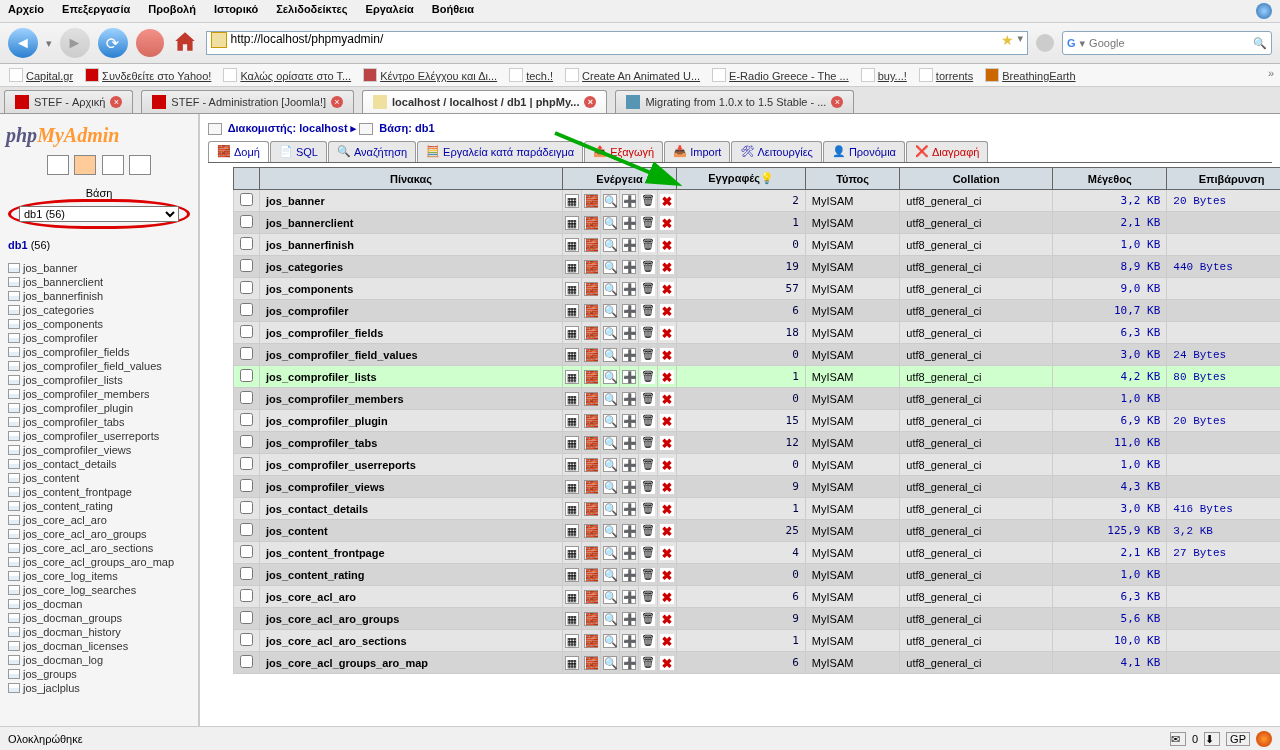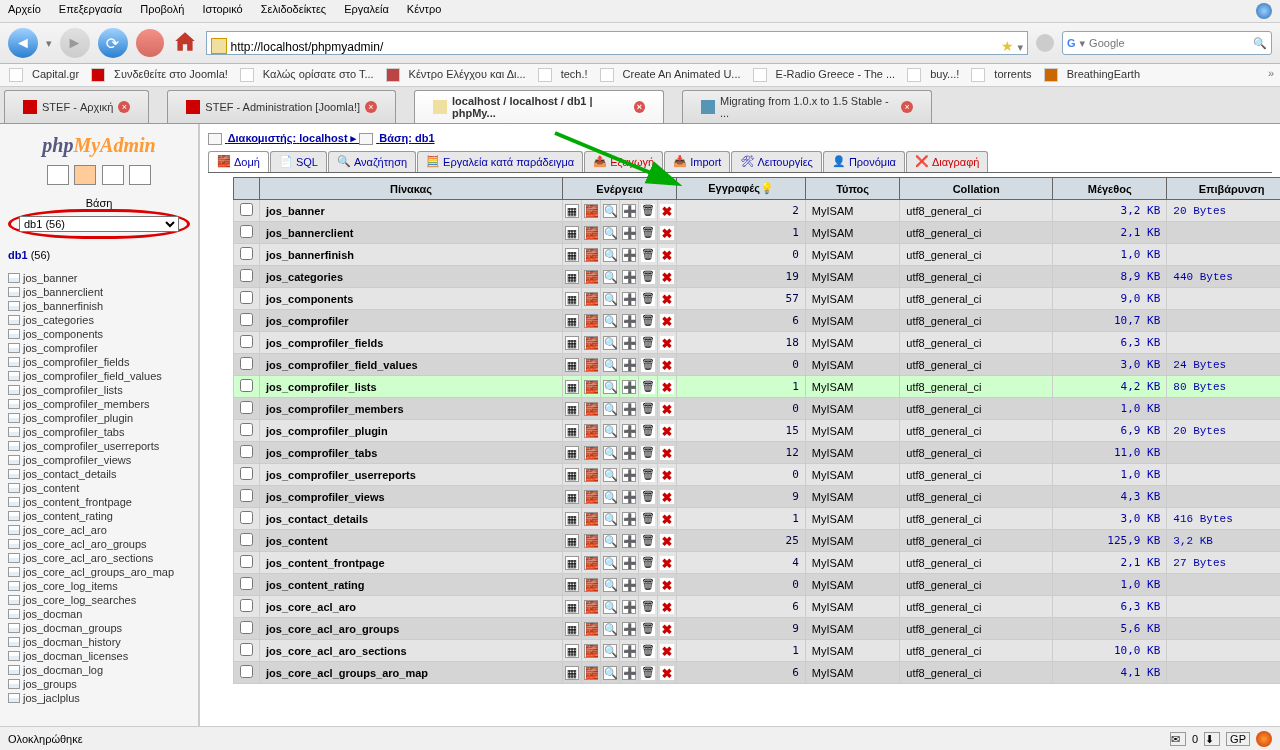--- a/index.html
+++ b/index.html
@@ -1,66 +1,66 @@
 <!DOCTYPE html>
 <html><head>
 <meta charset="utf-8">
 <style>
 * { box-sizing: border-box; margin: 0; padding: 0; }
 body { font-family: Arial, sans-serif; font-size: 11px; background: #fff; width: 1280px; height: 750px; overflow: hidden; position: relative; }
 a { text-decoration: none; cursor: pointer; }
 
 
 .menubar { display: flex; gap: 18px; padding: 3px 8px; background: #f0f0f0; border-bottom: 1px solid #ccc; }
-.menubar span { color: #000; }
+.menubar span { color: #000; font-weight: bold; }
 .globe { margin-left: auto; width: 16px; height: 16px; border-radius: 50%; background: radial-gradient(circle, #9acfff, #2a6db0); }
 .toolbar { display: flex; align-items: center; gap: 8px; padding: 5px 8px; background: linear-gradient(#f5f5f5,#e8e8e8); border-bottom: 1px solid #bbb; }
 .navbtn { width: 30px; height: 30px; border-radius: 50%; background: linear-gradient(#9fd2ff,#2a7fd0); display: inline-flex; align-items: center; justify-content: center; color: #fff; font-size: 16px; }
 .navbtn.dis { background: linear-gradient(#e0e0e0,#ccc); color: #999; }
 .stopbtn { width: 28px; height: 28px; border-radius: 50%; background: linear-gradient(#f39087,#d66c62); }
 .homebtn svg { width: 26px; height: 26px; }
-.urlbar { flex: 1; display: flex; align-items: flex-end; border: 1px solid #8aa8c0; background: #fff; height: 24px; padding: 0 4px; }
+.urlbar { flex: 1; display: flex; align-items: flex-start; border: 1px solid #8aa8c0; background: #fff; height: 24px; padding: 0 4px; }
 .urlbar input { flex: 1; border: none; outline: none; font-size: 12px; }
 .urlbar .star { color: #e6c23e; font-size: 14px; }
 .urlbar .drop { color: #777; margin-left: 4px; }
 .searchbar { width: 210px; display: flex; align-items: center; border: 1px solid #8aa8c0; background: #fff; height: 24px; padding: 0 4px; gap: 4px; border-radius: 3px;}
 .searchbar input { flex: 1; border: none; outline: none; font-size: 11px; color: #888; }
 .magnify { color: #666; }
 .smallhead { width: 18px; height: 18px; border-radius: 50%; background: #ccc; }
 
 .bmbar { display: flex; gap: 6px; padding: 3px 6px; background: #f7f7f7; border-bottom: 1px solid #ccc; overflow: hidden; white-space: nowrap; }
-.bm { display: flex; align-items: flex-start; gap: 9px; color: #333; padding: 1px 3px; }
+.bm { display: flex; align-items: flex-end; gap: 3px; color: #333; padding: 1px 3px; text-decoration: underline; }
 .bm .ic { width: 14px; height: 14px; background: #fff; border: 1px solid #ccc; display: inline-block; }
 
 .tabstrip { display: flex; background: #e4e4e4; border-bottom: 1px solid #999; padding-top: 3px; padding-left: 4px; }
-.tab { display: flex; align-items: center; gap: 5px; padding: 4px 18px; background: linear-gradient(#eee,#ddd); border: 1px solid #999; border-bottom: none; border-radius: 3px 3px 0 0; margin-right: 18px; max-width: 250px; color: #333; }
+.tab { display: flex; align-items: center; gap: 5px; padding: 4px 10px; background: linear-gradient(#eee,#ddd); border: 1px solid #999; border-bottom: none; border-radius: 3px 3px 0 0; margin-right: 8px; max-width: 250px; color: #333; }
 .tab.active { background: linear-gradient(#fff,#f5f5f5); font-weight: bold; }
 .tab .ic { width: 14px; height: 14px; flex-shrink: 0; }
 .tab .close { width: 12px; height: 12px; border-radius: 50%; background: #d9534f; color: #fff; font-size: 9px; text-align: center; line-height: 12px; }
 
 
 .content { display: flex; height: 620px; }
 .sidebar { width: 200px; background: #f5f5f5; border-right: 2px inset #ccc; overflow-y: auto; padding: 6px; position: relative;}
 .mainpane { flex: 1; padding: 8px; overflow: auto; width: 1070px;}
-.logo { text-align: center; padding: 4px 0; }
+.logo { text-align: left; padding: 4px 0; }
 .logotxt { font-family: Georgia, serif; font-size: 20px; font-weight: bold; font-style: italic; color: #585880;}
 .logotxt .my { color: #ff9933; }
 .quick { text-align: center; padding: 4px; }
 .quick .qb { display: inline-block; width: 22px; height: 20px; border: 1px solid #888; background: #fff; margin: 0 1px; }
 .dbsel { text-align: center; margin: 6px 0; }
 .redring { border: 3px solid #d00; border-radius: 50%/60%; padding: 4px 8px; display: inline-block;}
 .redring select { width: 160px; font-size: 11px; }
 .dbname { padding: 4px 2px; }
 .dbname a { color: #00a; }
 .treelist { padding-left: 2px; margin-top: 6px;}
 .treelist li { list-style: none; padding: 1px 0; display: flex; align-items: center; gap: 3px; }
 .treelist li a { color: #333; }
 .tblic { width: 12px; height: 10px; border: 1px solid #999; background: linear-gradient(#fff 50%, #e4eef7 50%); display: inline-block;}
 
-.breadcrumb { color: #00a; margin-bottom: 6px; font-weight: bold; text-decoration: underline;}
+.breadcrumb { color: #00a; margin-bottom: 6px; font-weight: bold;}
 .breadcrumb .ic { display: inline-block; width: 14px; height: 12px; border: 1px solid #999; background: #f7f7f7; margin-right: 3px; vertical-align: middle;}
 
 .pmatabs { display: flex; border-bottom: 1px solid #666; margin-bottom: 4px;}
 .pmatab { padding: 3px 8px; display: flex; align-items: center; gap: 3px; background: #e8e8e8; border: 1px solid #999; border-bottom: none; border-radius: 3px 3px 0 0; margin-right: 1px; color: #00a;}
 .pmatab.active { background: #fff; }
 .pmatab.red { color: #c00;}
 .pmatab.imp { color: #00a;}
 .pmaic { width: 14px; height: 14px; display: inline-block;}
 
 .tbl { border-collapse: collapse; width: 100%; margin-left: 25px; }
@@ -90,21 +90,21 @@
 </head>
 <body>
 
 <div class="menubar">
   <span>Αρχείο</span>
   <span>Επεξεργασία</span>
   <span>Προβολή</span>
   <span>Ιστορικό</span>
   <span>Σελιδοδείκτες</span>
   <span>Εργαλεία</span>
-  <span>Κέντρο</span>
+  <span>Βοήθεια</span>
   <span class="globe"></span>
 </div>
 
 <div class="toolbar">
   <span class="navbtn">◄</span>
   <span style="color:#777">▾</span>
   <span class="navbtn dis">►</span>
   <span class="navbtn">⟳</span>
   <span class="stopbtn"></span>
   <span class="homebtn">
@@ -127,21 +127,21 @@
   </div>
 </div>
 
 <div class="bmbar">
   <span class="bm">
       <span class="ic"></span>
       <span>Capital.gr</span>
     </span>
   <span class="bm">
       <span class="ic" style="background:#c00"></span>
-      <span>Συνδεθείτε στο Joomla!</span>
+      <span>Συνδεθείτε στο Yahoo!</span>
     </span>
   <span class="bm">
       <span class="ic"></span>
       <span>Καλώς ορίσατε στο Τ...</span>
     </span>
   <span class="bm">
       <span class="ic" style="background:#b44"></span>
       <span>Κέντρο Ελέγχου και Δι...</span>
     </span>
   <span class="bm">

